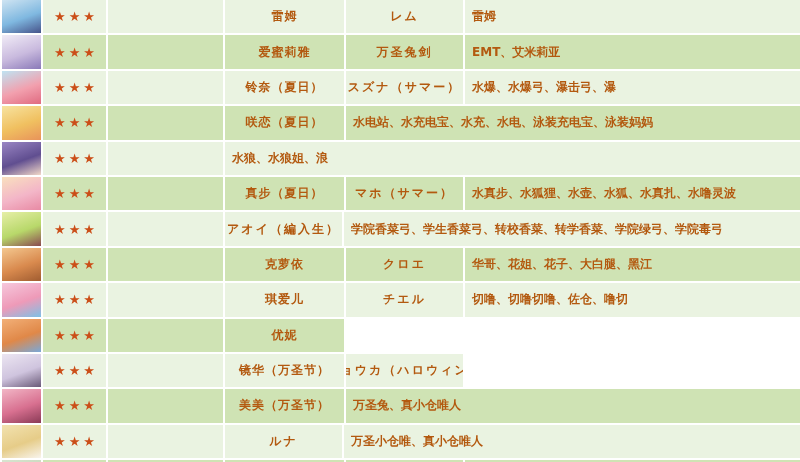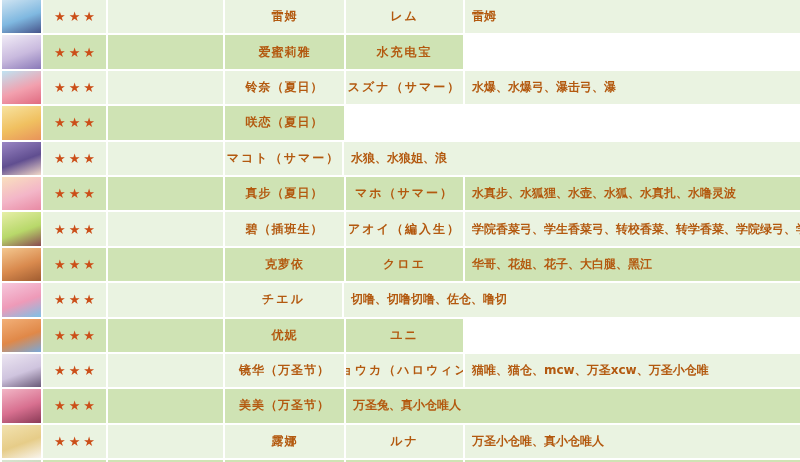--- a/index.html
+++ b/index.html
@@ -41,71 +41,71 @@
     <div class="cell nick">雷姆</div>
   </div>
 
   <div class="row even">
     <div class="cell avatar">
       <div class="avatar-img" style="background: linear-gradient(160deg, rgb(241, 236, 247) 0%, rgb(201, 186, 222) 55%, rgb(138, 121, 184) 100%);"></div>
     </div>
     <div class="cell stars">★★★</div>
     <div class="cell posn"></div>
     <div class="cell cn">爱蜜莉雅</div>
-    <div class="cell jp">水充电宝</div>
+    <div class="cell jp">万圣兔剑</div>
+    <div class="cell nick">EMT、艾米莉亚</div>
   </div>
 
   <div class="row odd">
     <div class="cell avatar">
       <div class="avatar-img" style="background: linear-gradient(160deg, rgb(191, 227, 242) 0%, rgb(242, 160, 174) 55%, rgb(224, 106, 128) 100%);"></div>
     </div>
     <div class="cell stars">★★★</div>
     <div class="cell posn"></div>
     <div class="cell cn">铃奈（夏日）</div>
     <div class="cell jp">スズナ（サマー）</div>
     <div class="cell nick">水爆、水爆弓、瀑击弓、瀑</div>
   </div>
 
   <div class="row even">
     <div class="cell avatar">
       <div class="avatar-img" style="background: linear-gradient(160deg, rgb(247, 227, 160) 0%, rgb(240, 192, 96) 55%, rgb(232, 147, 90) 100%);"></div>
     </div>
     <div class="cell stars">★★★</div>
     <div class="cell posn"></div>
     <div class="cell cn">咲恋（夏日）</div>
+    <div class="cell nick">水电站、水充电宝、水充、水电、泳装充电宝、泳装妈妈</div>
   </div>
 
   <div class="row odd">
     <div class="cell avatar">
       <div class="avatar-img" style="background: linear-gradient(160deg, rgb(154, 134, 196) 0%, rgb(96, 78, 144) 55%, rgb(242, 216, 200) 100%);"></div>
     </div>
     <div class="cell stars">★★★</div>
     <div class="cell posn"></div>
-    <div class="cell jp">マコト（サマー）</div>
     <div class="cell nick">水狼、水狼姐、浪</div>
   </div>
 
   <div class="row even">
     <div class="cell avatar">
       <div class="avatar-img" style="background: linear-gradient(160deg, rgb(249, 224, 190) 0%, rgb(243, 182, 200) 55%, rgb(232, 138, 164) 100%);"></div>
     </div>
     <div class="cell stars">★★★</div>
     <div class="cell posn"></div>
     <div class="cell cn">真步（夏日）</div>
     <div class="cell jp">マホ（サマー）</div>
     <div class="cell nick">水真步、水狐狸、水壶、水狐、水真扎、水噜灵波</div>
   </div>
 
   <div class="row odd">
     <div class="cell avatar">
       <div class="avatar-img" style="background: linear-gradient(160deg, rgb(230, 239, 168) 0%, rgb(184, 216, 106) 55%, rgb(138, 74, 80) 100%);"></div>
     </div>
     <div class="cell stars">★★★</div>
     <div class="cell posn"></div>
-    <div class="cell cn">碧（插班生）</div>
     <div class="cell jp">アオイ（編入生）</div>
     <div class="cell nick">学院香菜弓、学生香菜弓、转校香菜、转学香菜、学院绿弓、学院毒弓</div>
   </div>
 
   <div class="row even">
     <div class="cell avatar">
       <div class="avatar-img" style="background: linear-gradient(160deg, rgb(244, 200, 144) 0%, rgb(217, 138, 78) 55%, rgb(160, 92, 48) 100%);"></div>
     </div>
     <div class="cell stars">★★★</div>
     <div class="cell posn"></div>
@@ -113,62 +113,60 @@
     <div class="cell jp">クロエ</div>
     <div class="cell nick">华哥、花姐、花子、大白腿、黑江</div>
   </div>
 
   <div class="row odd">
     <div class="cell avatar">
       <div class="avatar-img" style="background: linear-gradient(160deg, rgb(246, 200, 220) 0%, rgb(238, 154, 184) 55%, rgb(126, 192, 230) 100%);"></div>
     </div>
     <div class="cell stars">★★★</div>
     <div class="cell posn"></div>
+    <div class="cell cn">琪爱儿</div>
     <div class="cell jp">チエル</div>
     <div class="cell nick">切噜、切噜切噜、佐仓、噜切</div>
   </div>
 
   <div class="row even">
     <div class="cell avatar">
       <div class="avatar-img" style="background: linear-gradient(160deg, rgb(242, 176, 120) 0%, rgb(224, 136, 72) 55%, rgb(122, 168, 216) 100%);"></div>
     </div>
     <div class="cell stars">★★★</div>
     <div class="cell posn"></div>
     <div class="cell cn">优妮</div>
-    <div class="cell jp">ユニ</div>
   </div>
 
   <div class="row odd">
     <div class="cell avatar">
       <div class="avatar-img" style="background: linear-gradient(160deg, rgb(236, 230, 242) 0%, rgb(207, 196, 222) 55%, rgb(106, 90, 120) 100%);"></div>
     </div>
     <div class="cell stars">★★★</div>
     <div class="cell posn"></div>
     <div class="cell cn">镜华（万圣节）</div>
     <div class="cell jp">キョウカ（ハロウィン）</div>
-    <div class="cell nick">猫唯、猫仓、mcw、万圣xcw、万圣小仓唯</div>
   </div>
 
   <div class="row even">
     <div class="cell avatar">
       <div class="avatar-img" style="background: linear-gradient(160deg, rgb(242, 182, 198) 0%, rgb(216, 112, 144) 55%, rgb(138, 58, 86) 100%);"></div>
     </div>
     <div class="cell stars">★★★</div>
     <div class="cell posn"></div>
     <div class="cell cn">美美（万圣节）</div>
     <div class="cell nick">万圣兔、真小仓唯人</div>
   </div>
 
   <div class="row odd">
     <div class="cell avatar">
       <div class="avatar-img" style="background: linear-gradient(160deg, rgb(242, 226, 176) 0%, rgb(230, 204, 136) 55%, rgb(248, 244, 236) 100%);"></div>
     </div>
     <div class="cell stars">★★★</div>
     <div class="cell posn"></div>
-    <div class="cell cn">露娜</div>
     <div class="cell jp">ルナ</div>
     <div class="cell nick">万圣小仓唯、真小仓唯人</div>
   </div>
 
   <div class="row even">
     <div class="cell avatar">
       <div class="avatar-img" style="background: linear-gradient(160deg, rgb(216, 228, 208), rgb(184, 204, 168));"></div>
     </div>
     <div class="cell stars"></div>
     <div class="cell posn"></div>

